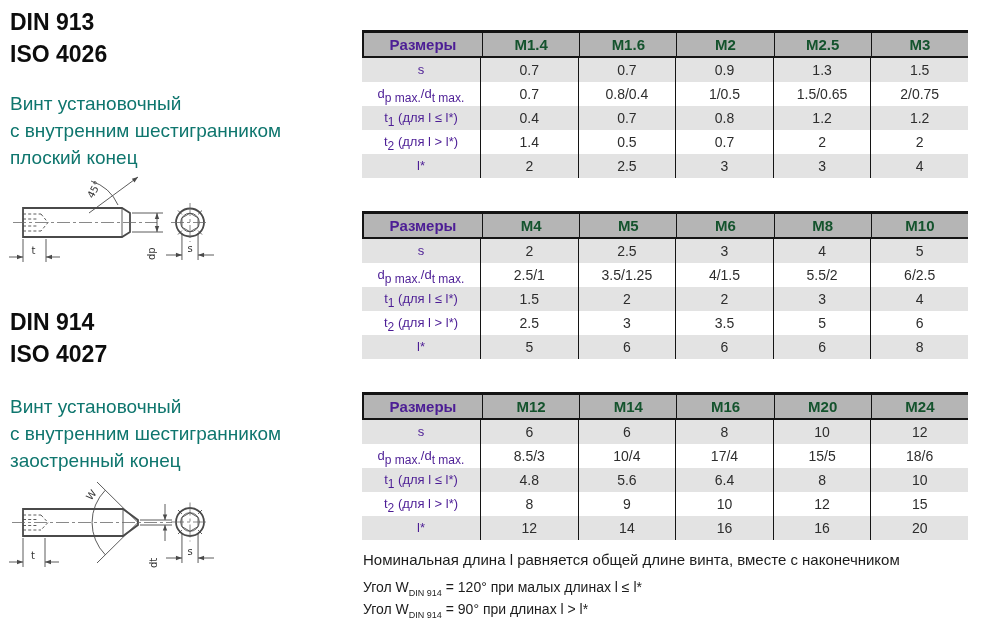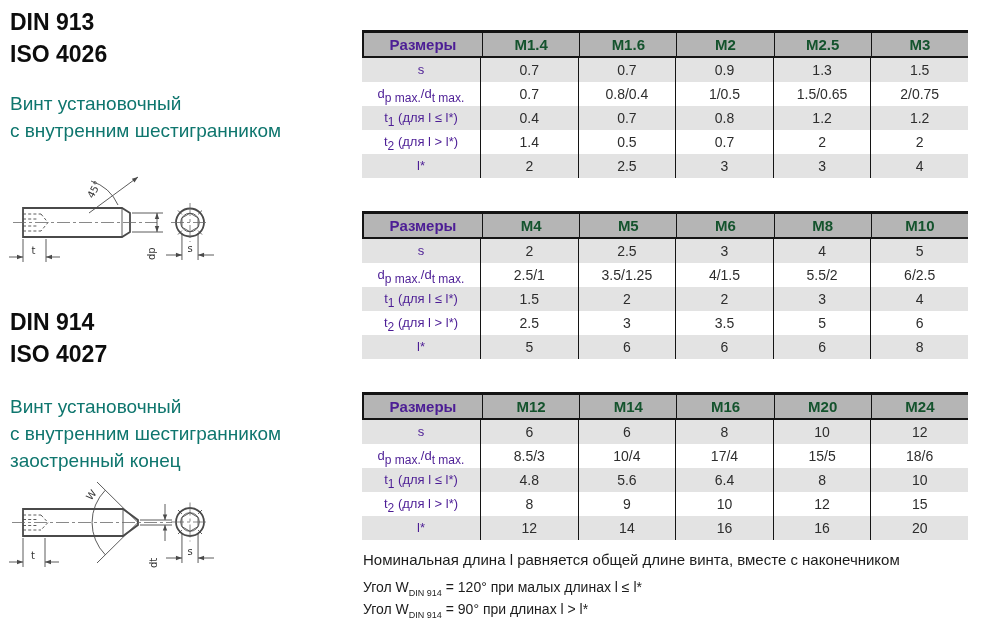--- a/index.html
+++ b/index.html
@@ -53,20 +53,21 @@
 <body>
 
 <div class="abs std-title" style="left:10px; top:6px;">
   <div>DIN 913</div>
   <div>ISO 4026</div>
 </div>
 
 <div class="abs desc" style="left:10px; top:90px;">
   <div>Винт установочный</div>
   <div>с внутренним шестигранником</div>
+  <div>плоский конец</div>
 </div>
 
 <svg style="left:5px; top:163px;" width="240" height="118" viewBox="0 0 240 118">
   <g>
     <path class="dw" d="M18,45 H117 L125,50 V69 L117,74 H18 Z"></path>
     <line class="thin" x1="117" y1="45" x2="117" y2="74"></line>
 
     <line class="dash" x1="18" y1="51" x2="36" y2="51"></line>
     <line class="dash" x1="18" y1="56" x2="33" y2="56"></line>
     <line class="dash" x1="18" y1="63" x2="33" y2="63"></line>

